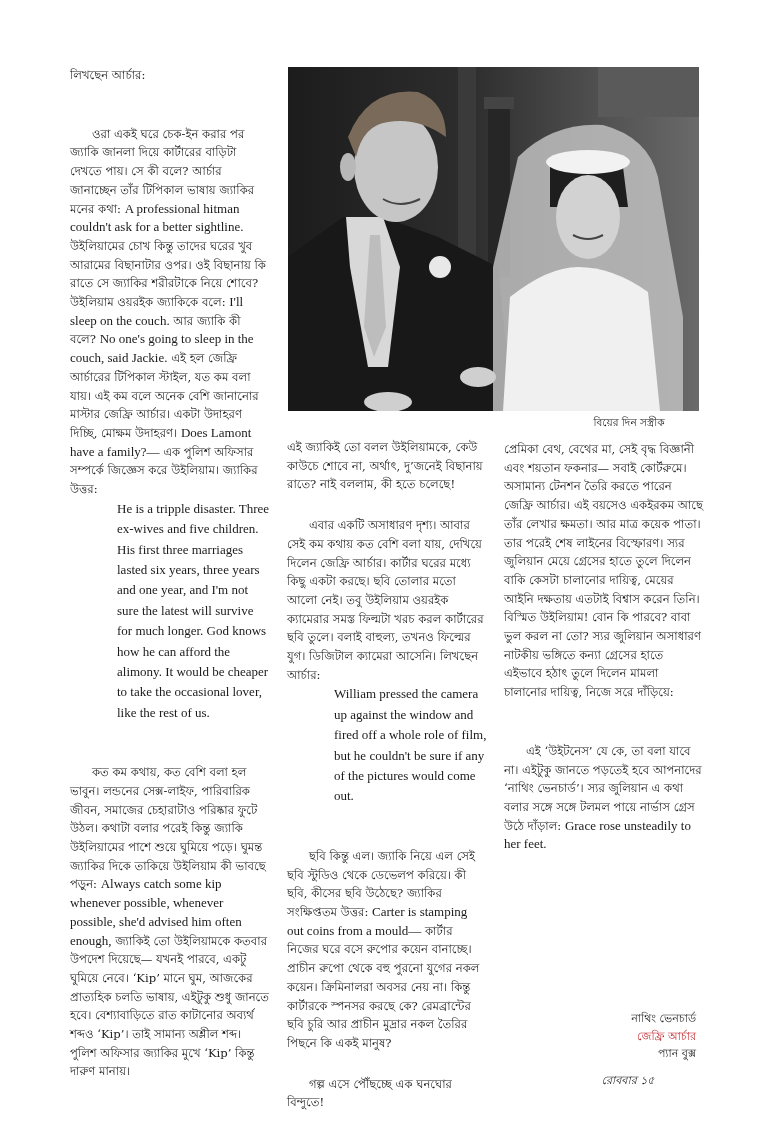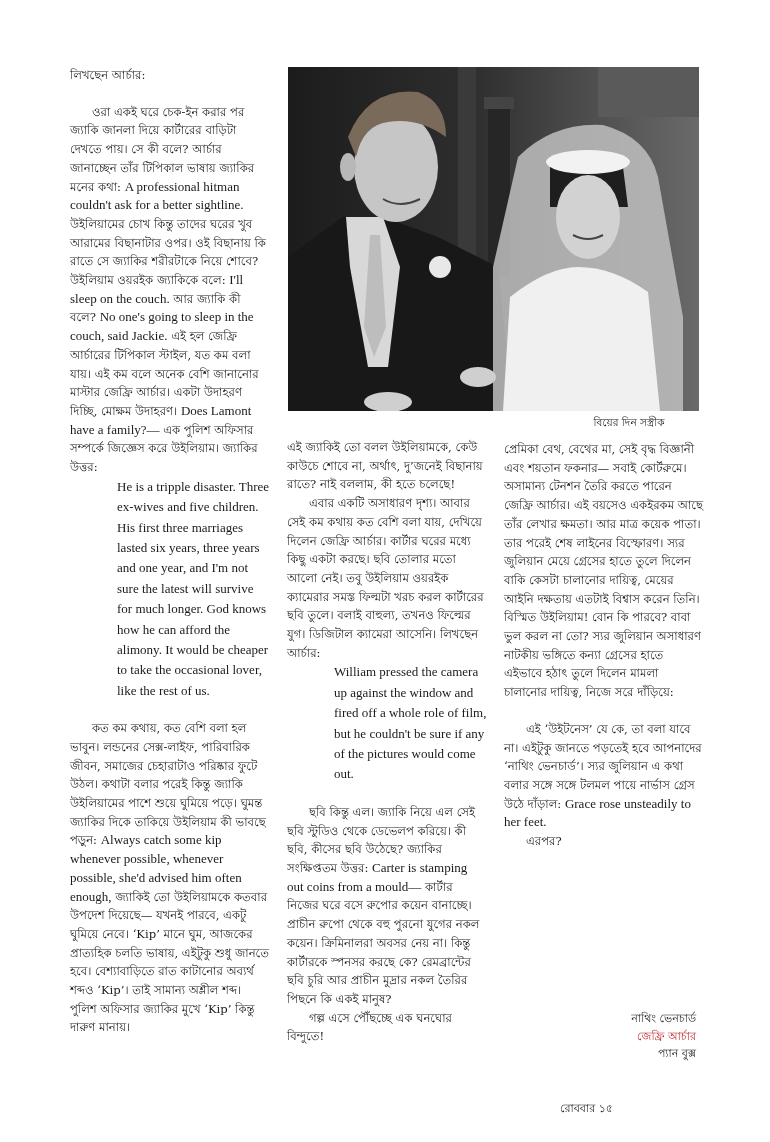--- a/index.html
+++ b/index.html
@@ -1,38 +1,38 @@
 <!DOCTYPE html>
 <html><head>
   <meta charset="utf-8">
   <style>
     html, body { margin: 0; padding: 0; background: #ffffff; }
     body { width: 770px; height: 1142px; position: relative; overflow: hidden;
       font-family: "DejaVu Serif", "Liberation Serif", serif; color: #1a1a1a; }
     .col { position: absolute; font-size: 11.6px; line-height: 18.7px; }
     .col p { margin: 0; }
-    .col .indent { text-indent: 22px; }
+    .col .indent { text-indent: 22px; margin-top: 22px; }
     .col .en { font-family: "Liberation Serif", serif; font-size: 13px; }
     .col .quote { font-family: "Liberation Serif", serif; font-size: 13px; line-height: 20.4px;
       padding-left: 88px; margin: 0; }
     .col .gap { height: 18px; }
     #col1 { left: 70px; top: 66px; width: 200px; }
     #col2 { left: 287px; top: 438px; width: 200px; }
     #col3 { left: 504px; top: 440px; width: 200px; }
     #col1 .quote, #col2 .quote, #col3 .quote { padding-left: 47px; }
     #col3 .quote { padding-left: 46px; }
     .photo { position: absolute; left: 288px; top: 67px; width: 411px; height: 344px;
       background: #2a2a2a; overflow: hidden; }
     .caption { position: absolute; left: 560px; top: 415px; width: 138px; text-align: center;
       font-size: 10.5px; color: #222; }
     .credits { position: absolute; left: 560px; top: 1010px; width: 136px; text-align: right;
       font-size: 11px; line-height: 17.5px; }
     .credits .author { color: #c0242a; }
-    .pageno { position: absolute; left: 560px; top: 1100px; width: 136px; text-align: left;
-      font-size: 11px; color: #222; }
+    .pageno { position: absolute; left: 560px; top: 1072px; width: 136px; text-align: center;
+      font-size: 11px; color: #222; font-style: italic; }
   </style>
 </head>
 <body>
 
 <div id="col1" class="col">
   <p>লিখছেন আর্চার:</p>
   <div class="gap"></div>
   <p class="indent"><span>ওরা একই ঘরে চেক-ইন করার পর জ্যাকি জানলা দিয়ে কার্টারের বাড়িটা দেখতে পায়। সে কী বলে? আর্চার জানাচ্ছেন তাঁর টিপিকাল ভাষায় জ্যাকির মনের কথা: </span><span class="en">A professional hitman couldn't ask for a better sightline.</span><span> উইলিয়ামের চোখ কিন্তু তাদের ঘরের খুব আরামের বিছানাটার ওপর। ওই বিছানায় কি রাতে সে জ্যাকির শরীরটাকে নিয়ে শোবে? উইলিয়াম ওয়রইক জ্যাকিকে বলে: </span><span class="en">I'll sleep on the couch.</span><span> আর জ্যাকি কী বলে? </span><span class="en">No one's going to sleep in the couch, said Jackie.</span><span> এই হল জেফ্রি আর্চারের টিপিকাল স্টাইল, যত কম বলা যায়। এই কম বলে অনেক বেশি জানানোর মাস্টার জেফ্রি আর্চার। একটা উদাহরণ দিচ্ছি, মোক্ষম উদাহরণ। </span><span class="en">Does Lamont have a family?—</span><span> এক পুলিশ অফিসার সম্পর্কে জিজ্ঞেস করে উইলিয়াম। জ্যাকির উত্তর:</span></p>
   <p class="quote">He is a tripple disaster. Three ex-wives and five children. His first three marriages lasted six years, three years and one year, and I'm not sure the latest will survive for much longer. God knows how he can afford the alimony. It would be cheaper to take the occasional lover, like the rest of us.</p>
   <div class="gap"></div>
@@ -90,21 +90,20 @@
   <p class="quote">William pressed the camera up against the window and fired off a whole role of film, but he couldn't be sure if any of the pictures would come out.</p>
   <div class="gap"></div>
   <p class="indent"><span>ছবি কিন্তু এল। জ্যাকি নিয়ে এল সেই ছবি স্টুডিও থেকে ডেভেলপ করিয়ে। কী ছবি, কীসের ছবি উঠেছে? জ্যাকির সংক্ষিপ্ততম উত্তর: </span><span class="en">Carter is stamping out coins from a mould—</span><span> কার্টার নিজের ঘরে বসে রুপোর কয়েন বানাচ্ছে। প্রাচীন রুপো থেকে বহু পুরনো যুগের নকল কয়েন। ক্রিমিনালরা অবসর নেয় না। কিন্তু কার্টারকে স্পনসর করছে কে? রেমব্রান্টের ছবি চুরি আর প্রাচীন মুদ্রার নকল তৈরির পিছনে কি একই মানুষ?</span></p>
   <p class="indent">গল্প এসে পৌঁছচ্ছে এক ঘনঘোর বিন্দুতে!</p>
 </div>
 
 <div id="col3" class="col">
   <p>প্রেমিকা বেথ, বেথের মা, সেই বৃদ্ধ বিজ্ঞানী এবং শয়তান ফকনার— সবাই কোর্টরুমে। অসামান্য টেনশন তৈরি করতে পারেন জেফ্রি আর্চার। এই বয়সেও একইরকম আছে তাঁর লেখার ক্ষমতা। আর মাত্র কয়েক পাতা। তার পরেই শেষ লাইনের বিস্ফোরণ। স্যর জুলিয়ান মেয়ে গ্রেসের হাতে তুলে দিলেন বাকি কেসটা চালানোর দায়িত্ব, মেয়ের আইনি দক্ষতায় এতটাই বিশ্বাস করেন তিনি। বিস্মিত উইলিয়াম! বোন কি পারবে? বাবা ভুল করল না তো? স্যর জুলিয়ান অসাধারণ নাটকীয় ভঙ্গিতে কন্যা গ্রেসের হাতে এইভাবে হঠাৎ তুলে দিলেন মামলা চালানোর দায়িত্ব, নিজে সরে দাঁড়িয়ে:</p>
   <div class="gap"></div>
   <p class="indent"><span>এই ‘উইটনেস’ যে কে, তা বলা যাবে না। এইটুকু জানতে পড়তেই হবে আপনাদের ‘নাথিং ভেনচার্ড’। স্যর জুলিয়ান এ কথা বলার সঙ্গে সঙ্গে টলমল পায়ে নার্ভাস গ্রেস উঠে দাঁড়াল: </span><span class="en">Grace rose unsteadily to her feet.</span></p>
-  <p class="indent">এরপর?</p>
 </div>
 
 <div class="credits">
   <div>নাথিং ভেনচার্ড</div>
   <div class="author">জেফ্রি আর্চার</div>
   <div>প্যান বুক্স</div>
 </div>
 
 <div class="pageno">রোববার ১৫</div>
 

